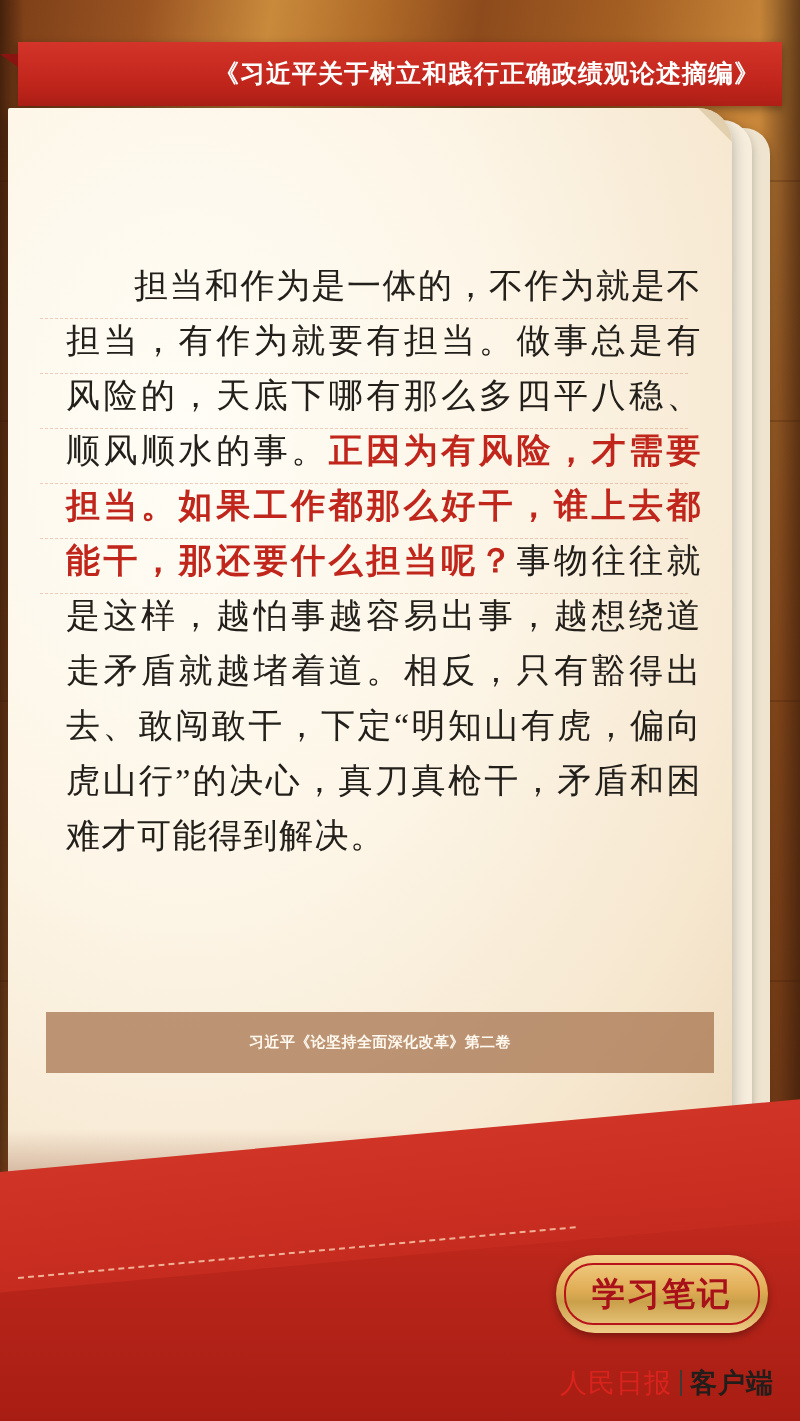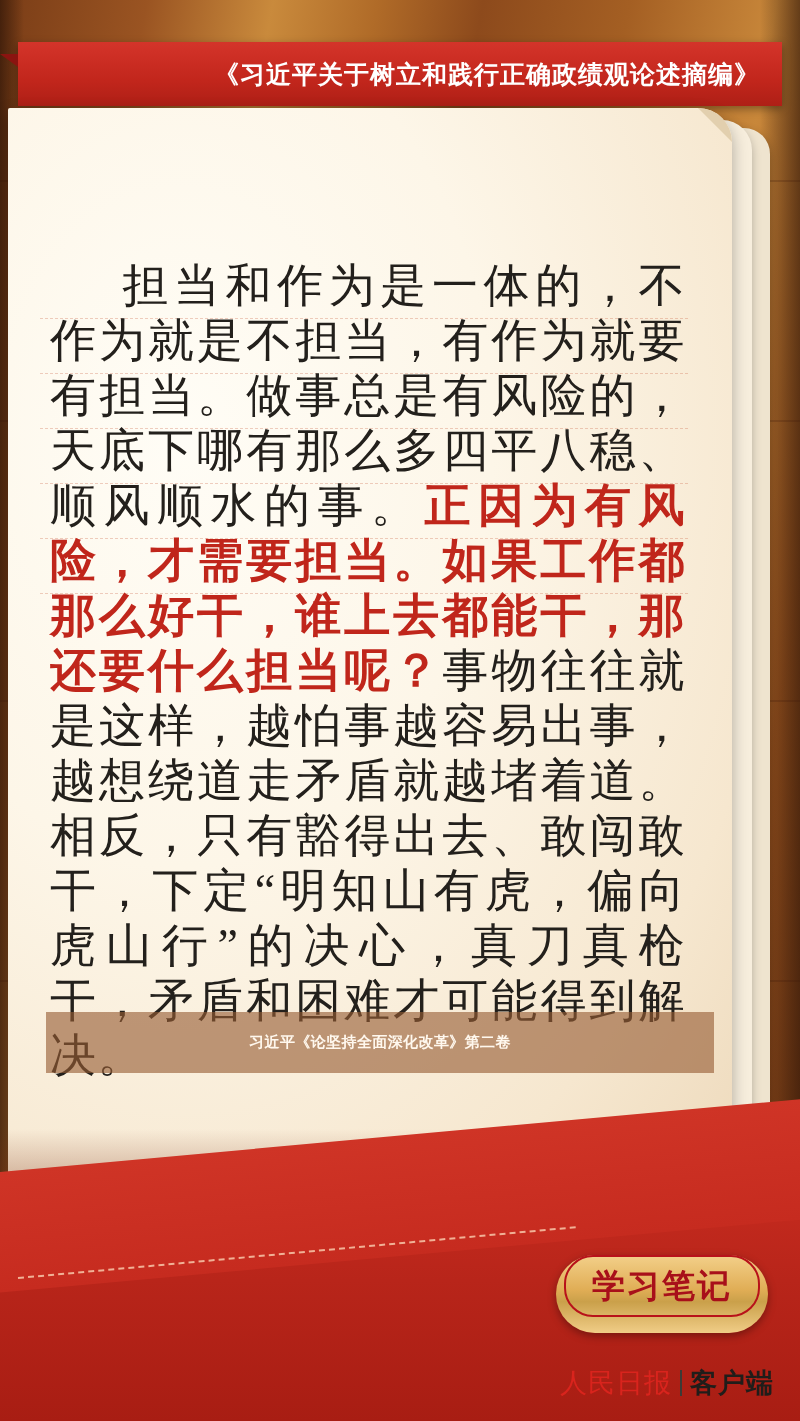--- a/index.html
+++ b/index.html
@@ -60,21 +60,21 @@
     position: absolute;
     right: 22px;
     top: 0;
     height: 82px;
     line-height: 64px;
     color: #ffffff;
     font-size: 25px;
     font-weight: bold;
     letter-spacing: 1px;
     white-space: nowrap;
-    font-family: Liberation Sans, sans-serif;
+    font-family: Liberation Serif, serif;
   }
 
   
   .sheet-back2 {
     position: absolute;
     left: 44px;
     top: 128px;
     width: 726px;
     height: 1060px;
     background: #efe4cf;
@@ -122,25 +122,25 @@
   .rule-line {
     position: absolute;
     left: 0;
     width: 100%;
     border-top: 1px dashed rgba(206, 110, 80, 0.33);
   }
 
   
   .quote {
     position: absolute;
-    left: 50px;
+    left: 66px;
     top: 258px;
     width: 636px;
     font-family: "Liberation Serif", serif;
-    font-size: 46px;
+    font-size: 34px;
     line-height: 55px;
     color: #23201c;
     text-align: justify;
     letter-spacing: 1.5px;
   }
   .quote .indent { display: inline-block; width: 68px; }
   .quote .hl {
     color: #c0261b;
     font-weight: bold;
   }
@@ -211,20 +211,21 @@
   .badge {
     position: absolute;
     left: 556px;
     bottom: 88px;
     width: 212px;
     height: 78px;
     border-radius: 39px;
     background: linear-gradient(180deg, #f3d08a 0%, #e0ad55 45%, #caa04a 60%, #f0cd87 100%);
     box-shadow: 0 3px 8px rgba(0,0,0,0.35);
     display: flex;
+    align-items: center;
     justify-content: center;
   }
   .badge-inner {
     width: 192px;
     height: 58px;
     border-radius: 29px;
     border: 2px solid #b8121a;
     display: flex;
     align-items: center;
     justify-content: center;

